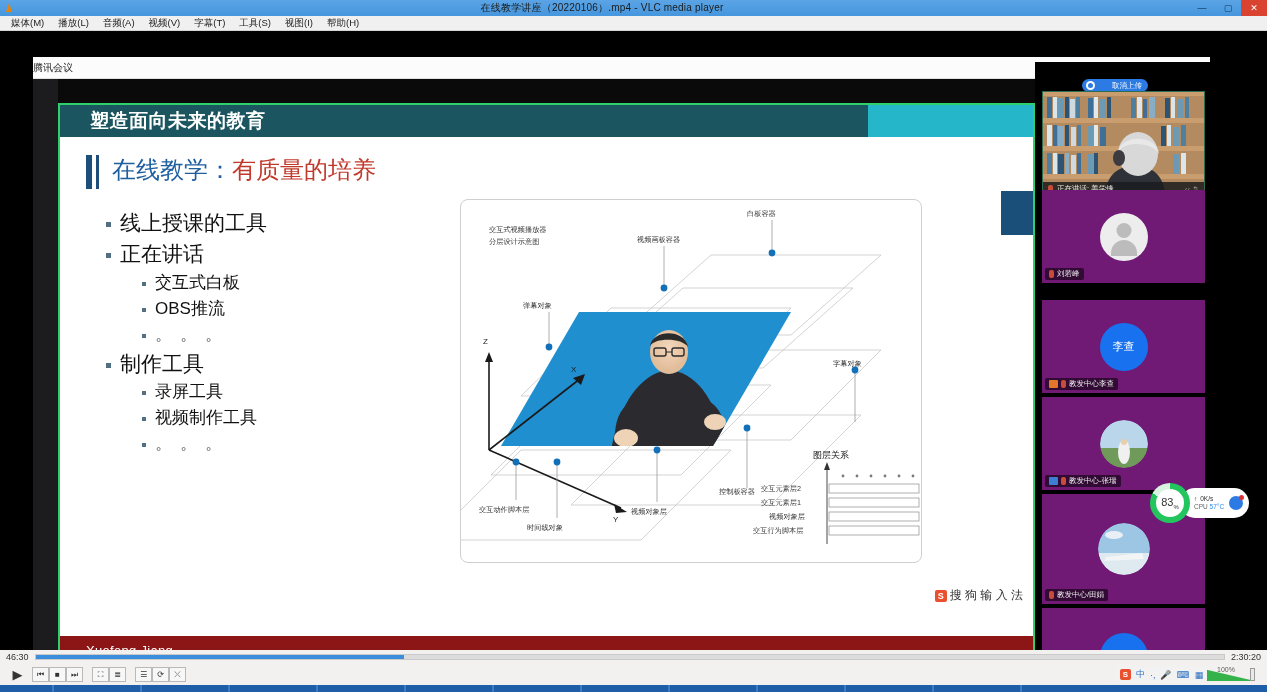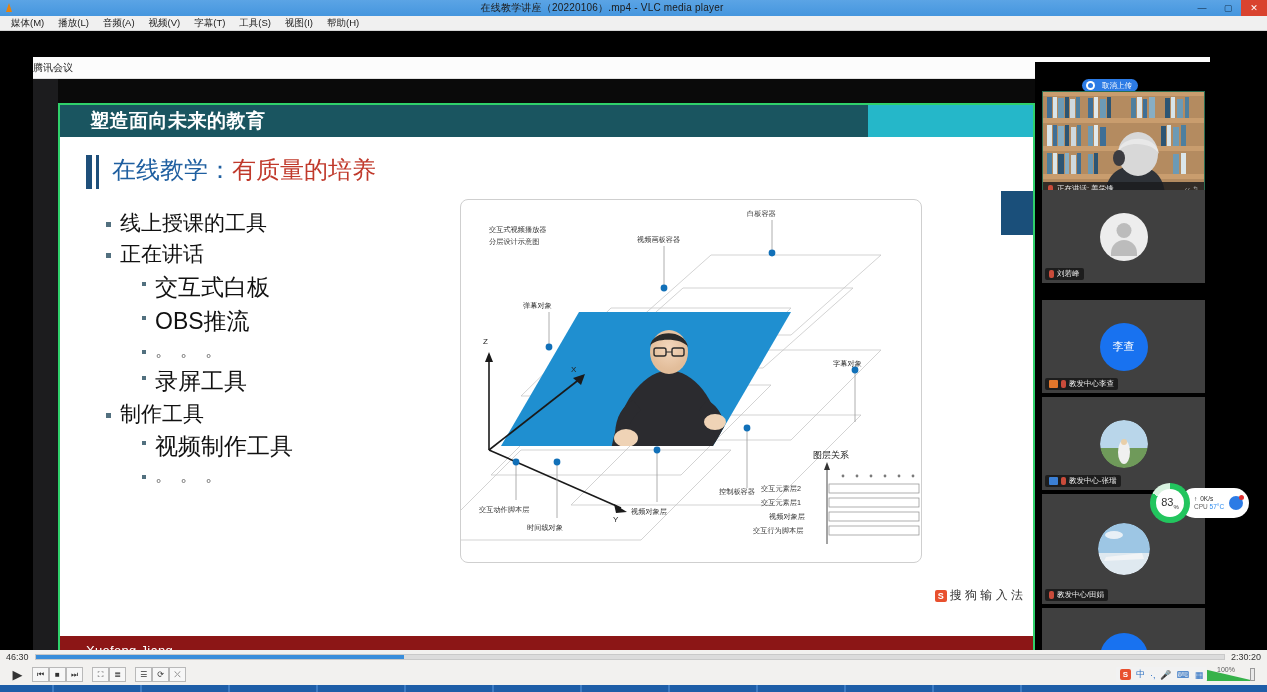--- a/index.html
+++ b/index.html
@@ -102,21 +102,21 @@
   .right-block {
     position:absolute; right:-8px; top:54px; width:40px; height:44px; background:#1a4f7a;
   }
 
   .bullets { position:absolute; left:46px; top:72px; width:340px; }
   .bul { display:flex; align-items:flex-start; margin-bottom:3px; }
   .bul .sq { flex:0 0 auto; width:5px; height:5px; background:#52707f; margin-top:13px; }
   .bul .tx { margin-left:9px; font-size:21px; color:#111; line-height:1.35; white-space:nowrap; }
   .bul.l2 { margin-left:36px; }
   .bul.l2 .sq { width:4px; height:4px; margin-top:10px; }
-  .bul.l2 .tx { font-size:23px; }
+  .bul.l2 .tx { font-size:17px; }
   .bul.dots .tx { font-size:17px; letter-spacing:8px; color:#333; }
 
   
   .diagram {
     position:absolute; left:400px; top:62px; width:462px; height:364px;
     border:1px solid #cfcfcf; border-radius:8px; background:#fff; overflow:hidden;
   }
   .diagram svg { display:block; }
   .dg-lbl { font-size:7.2px; fill:#333; font-family:"Liberation Sans", sans-serif; }
   .dg-title { font-size:8px; fill:#222; font-family:"Liberation Sans", sans-serif; }
@@ -139,28 +139,28 @@
     background:#2b2b2e; color:#e6e6e6; font-size:9px;
     display:flex; align-items:center; padding:0 7px; gap:4px;
   }
   .tiny-ico { width:9px; height:8px; border:1px solid #bbb; border-radius:1px; }
   .tiny-mic { width:4px; height:8px; background:#cfcfcf; border-radius:2px; }
 
   
   .rail { position:absolute; left:1035px; top:31px; width:232px; height:620px; background:#000; }
   .pill {
     position:absolute; left:47px; top:17px; height:13px; padding:0 6px 0 4px;
-    background:#2c7be5; border-radius:7px; display:flex; align-items:center; gap:7px;
+    background:#2c7be5; border-radius:7px; display:flex; align-items:center; gap:17px;
     font-size:7.5px; color:#fff;
   }
   .pill .dot3 { width:9px; height:9px; background:#fff; border-radius:50%; position:relative; }
   .pill .dot3::before{content:"";position:absolute;left:2px;top:2px;width:5px;height:5px;
     border-radius:50%;background:#2c7be5;}
   .tile {
-    position:absolute; left:7px; width:163px; background:#404040; overflow:hidden;
+    position:absolute; left:7px; width:163px; background:#701a75; overflow:hidden;
   }
   .tile.active { border:1.5px solid #2b6e52; }
   .tile-video { position:absolute; inset:0; }
   .tile-name {
     position:absolute; left:3px; bottom:3px; height:12px; display:flex; align-items:center;
     gap:3px; background:rgba(0,0,0,.55); padding:0 4px; border-radius:2px;
     font-size:7.5px; color:#eee; white-space:nowrap;
   }
   .mic-ico { width:5px; height:8px; background:#c94b3a; border-radius:2px; flex:0 0 auto; }
   .host-ico { width:9px; height:8px; background:#e2762b; border-radius:1px; flex:0 0 auto; }
@@ -326,27 +326,27 @@
                   <span class="tx">交互式白板</span>
                 </div>
                 <div class="bul l2">
                   <span class="sq"></span>
                   <span class="tx">OBS推流</span>
                 </div>
                 <div class="bul l2 dots">
                   <span class="sq"></span>
                   <span class="tx">。。。</span>
                 </div>
+                <div class="bul">
+                  <span class="sq"></span>
+                  <span class="tx">制作工具</span>
+                </div>
                 <div class="bul l2">
                   <span class="sq"></span>
                   <span class="tx">录屏工具</span>
-                </div>
-                <div class="bul">
-                  <span class="sq"></span>
-                  <span class="tx">制作工具</span>
                 </div>
                 <div class="bul l2">
                   <span class="sq"></span>
                   <span class="tx">视频制作工具</span>
                 </div>
                 <div class="bul l2 dots">
                   <span class="sq"></span>
                   <span class="tx">。。。</span>
                 </div>
               </div>

